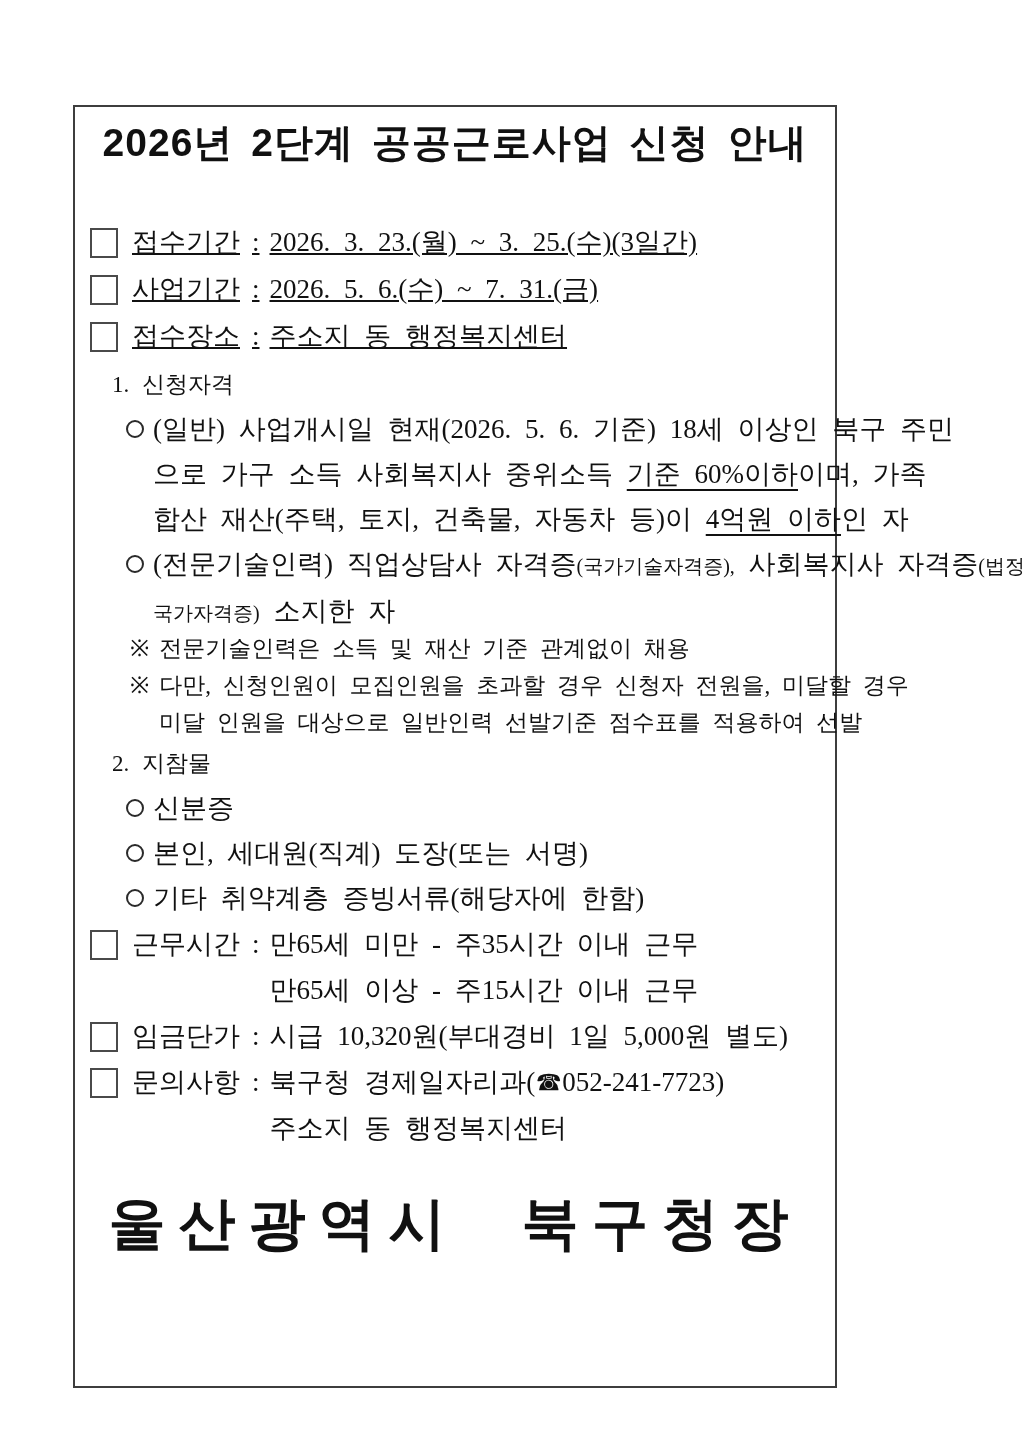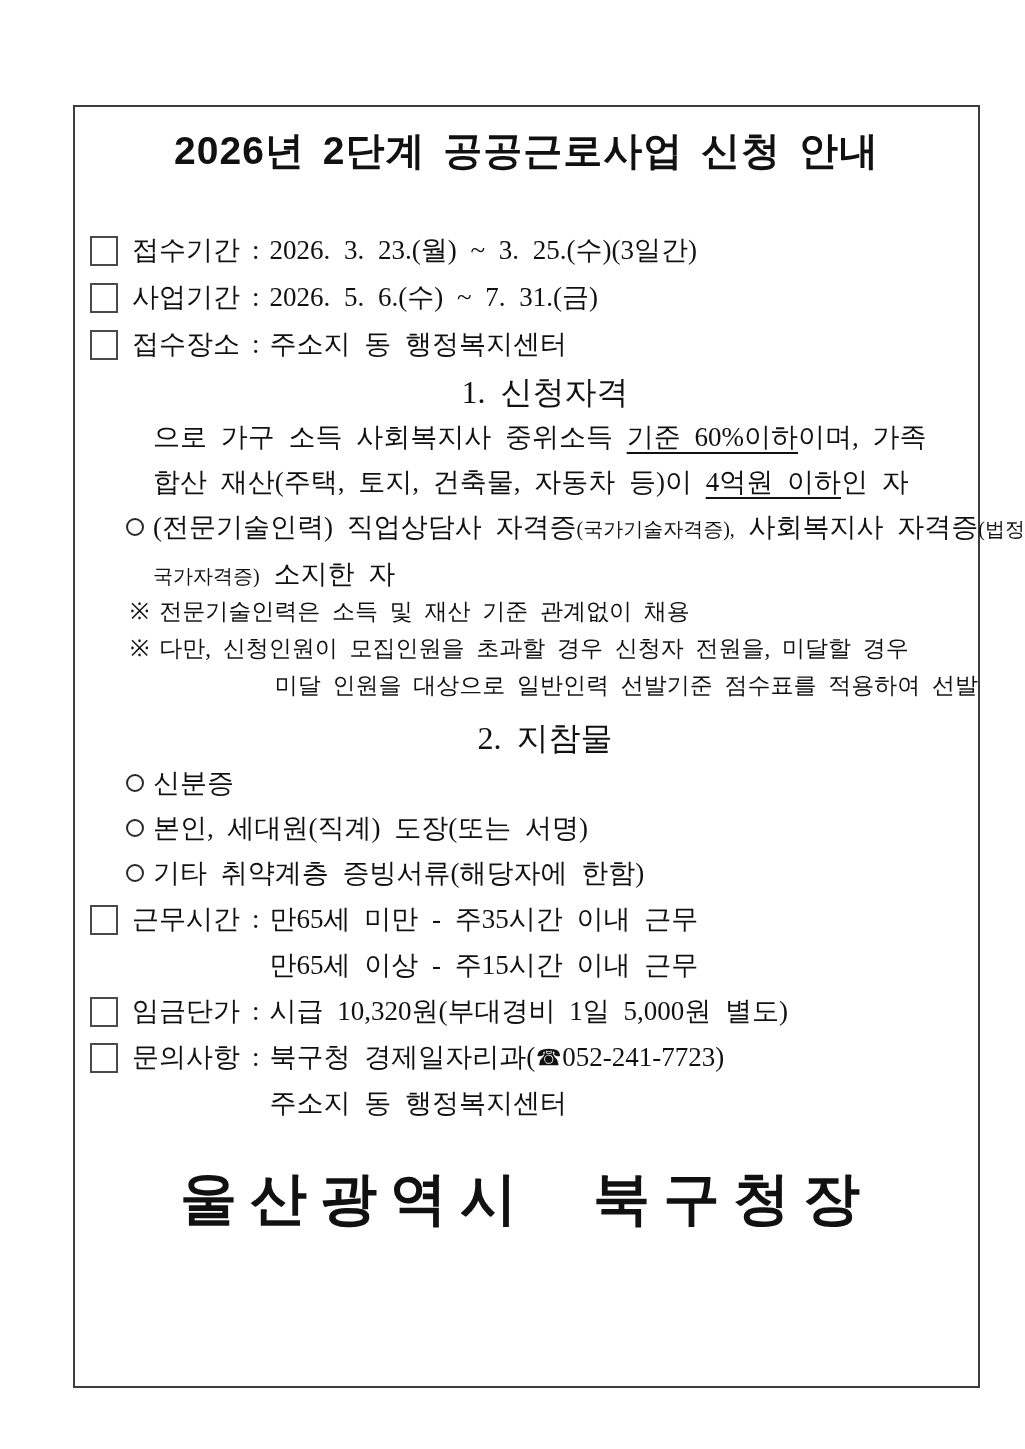--- a/index.html
+++ b/index.html
@@ -6,59 +6,58 @@
   .page {
     position:relative;
     width:1025px; height:1449px;
     background:#ffffff;
     font-family:"Liberation Serif","DejaVu Serif",serif;
     color:#111111;
     overflow:hidden;
   }
   .frame {
     position:absolute; left:73px; top:105px;
-    width:907px; height:1283px;
+    width:764px; height:1283px;
     border:2px solid #3d3d3d;
     box-sizing:border-box;
-    padding-top:8px;
+    padding-top:0;
   }
   .title {
     margin-top:12px;
     text-align:center;
     font-family:"Liberation Sans","DejaVu Sans",sans-serif;
     font-weight:bold;
     font-size:39px;
     letter-spacing:1px;
     word-spacing:6px;
     line-height:48px;
     white-space:nowrap;
   }
-  .top-list { margin-top:52px; }
+  .top-list { margin-top:52px;text-decoration:underline; }
   .row {
     display:flex; align-items:flex-start;
     padding-left:15px;
     font-size:27px; line-height:47px;
     word-spacing:7px;
     white-space:nowrap;
   }
   .info-list .row { line-height:46px; }
   .cb {
     flex:0 0 auto;
     width:24px; height:26px;
     border:2px solid #4a4a4a;
     margin:9px 14px 0 0;
     background:#ffffff;
   }
   .colon { margin:0 10px 0 12px; }
   .sec-h {
     padding-left:37px;
-    font-size:32px; line-height:45px;
+    font-size:23px; line-height:45px;
     word-spacing:7px;
     margin-top:2px;
-    text-align:center;
   }
   .bullet-row {
     display:flex; align-items:flex-start;
     padding-left:51px;
     font-size:27px; line-height:45px;
     word-spacing:7px;
     white-space:nowrap;
   }
   .circ {
     flex:0 0 auto;
@@ -83,21 +82,21 @@
     white-space:nowrap;
   }
   .note-mark { flex:0 0 auto; margin-right:10px; }
   .note-cont {
     padding-left:84px;
     font-size:23px; line-height:37px;
     word-spacing:6px;
     white-space:nowrap;
     text-align:right;
   }
-  .sec2-h { margin-top:12px; }
+  .sec2-h { margin-top:0; }
   .ul {
     text-decoration:underline;
     text-decoration-thickness:2px;
     text-underline-offset:6px;
   }
   .sm { font-size:20px;margin-top:44px; }
   .signature {
     margin-top:44px;
     text-align:center;
     font-family:"Liberation Sans","DejaVu Sans",sans-serif;
@@ -133,20 +132,24 @@
       <div class="row">
         <span class="cb"></span>
         <span>접수장소</span>
         <span class="colon">:</span>
         <span>주소지 동 행정복지센터</span>
       </div>
     </div>
 
     <div class="sec-h">1. 신청자격</div>
 
+    <div class="bullet-row">
+      <span class="circ"></span>
+      <span>(일반) 사업개시일 현재(2026. 5. 6. 기준) 18세 이상인 북구 주민</span>
+    </div>
     <div class="cont">
       <span>으로 가구 소득 사회복지사 중위소득 </span><span class="ul">기준 60%이하</span><span>이며, 가족</span>
     </div>
     <div class="cont">
       <span>합산 재산(주택, 토지, 건축물, 자동차 등)이 </span><span class="ul">4억원 이하</span><span>인 자</span>
     </div>
 
     <div class="bullet-row">
       <span class="circ"></span>
       <span><span>(전문기술인력) 직업상담사 자격증</span><span class="sm">(국가기술자격증),</span><span> 사회복지사 자격증</span><span class="sm">(법정</span></span>

